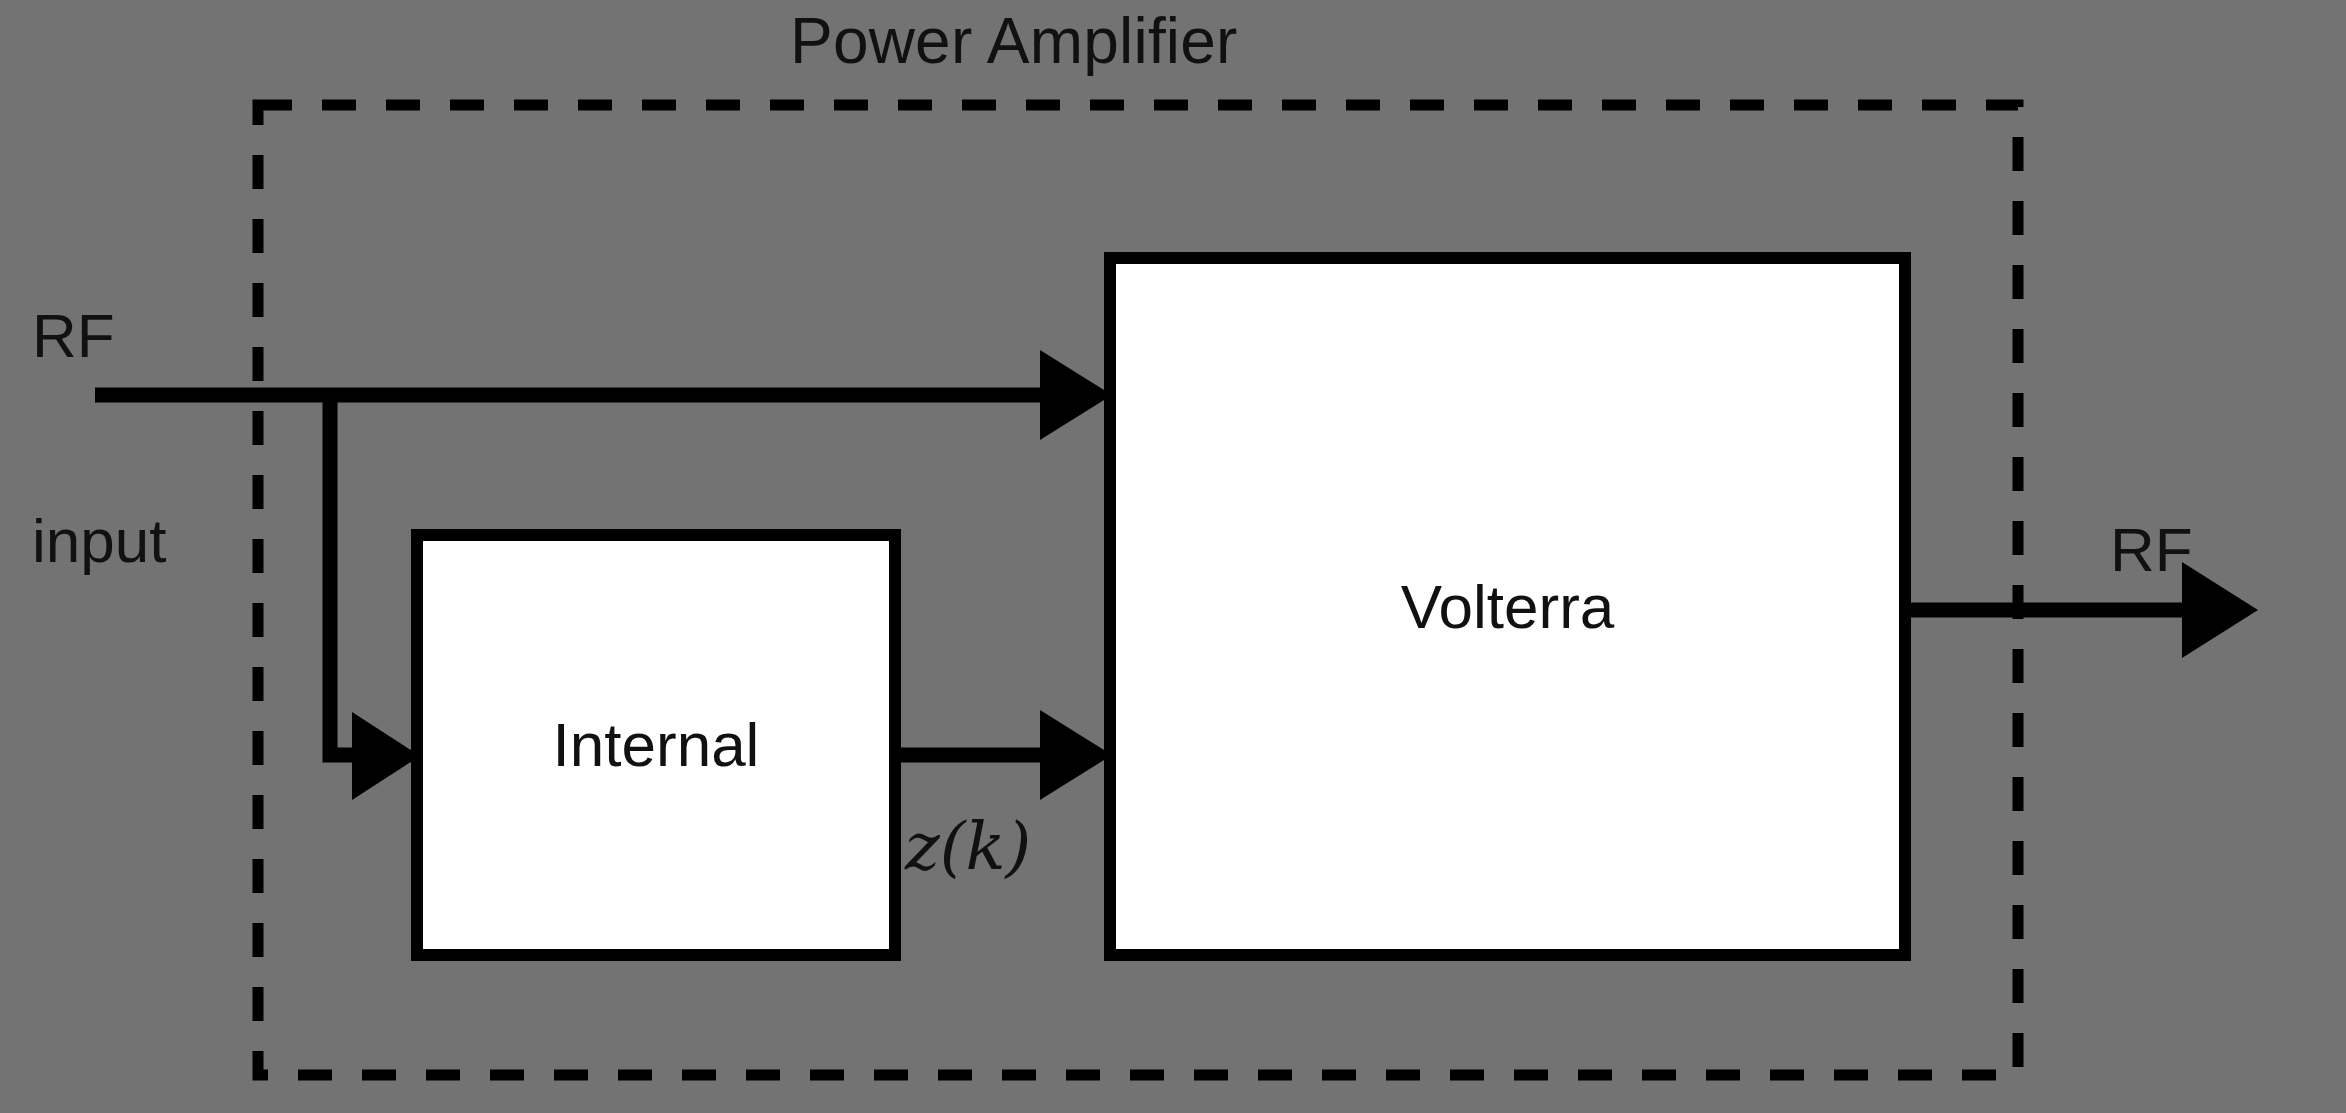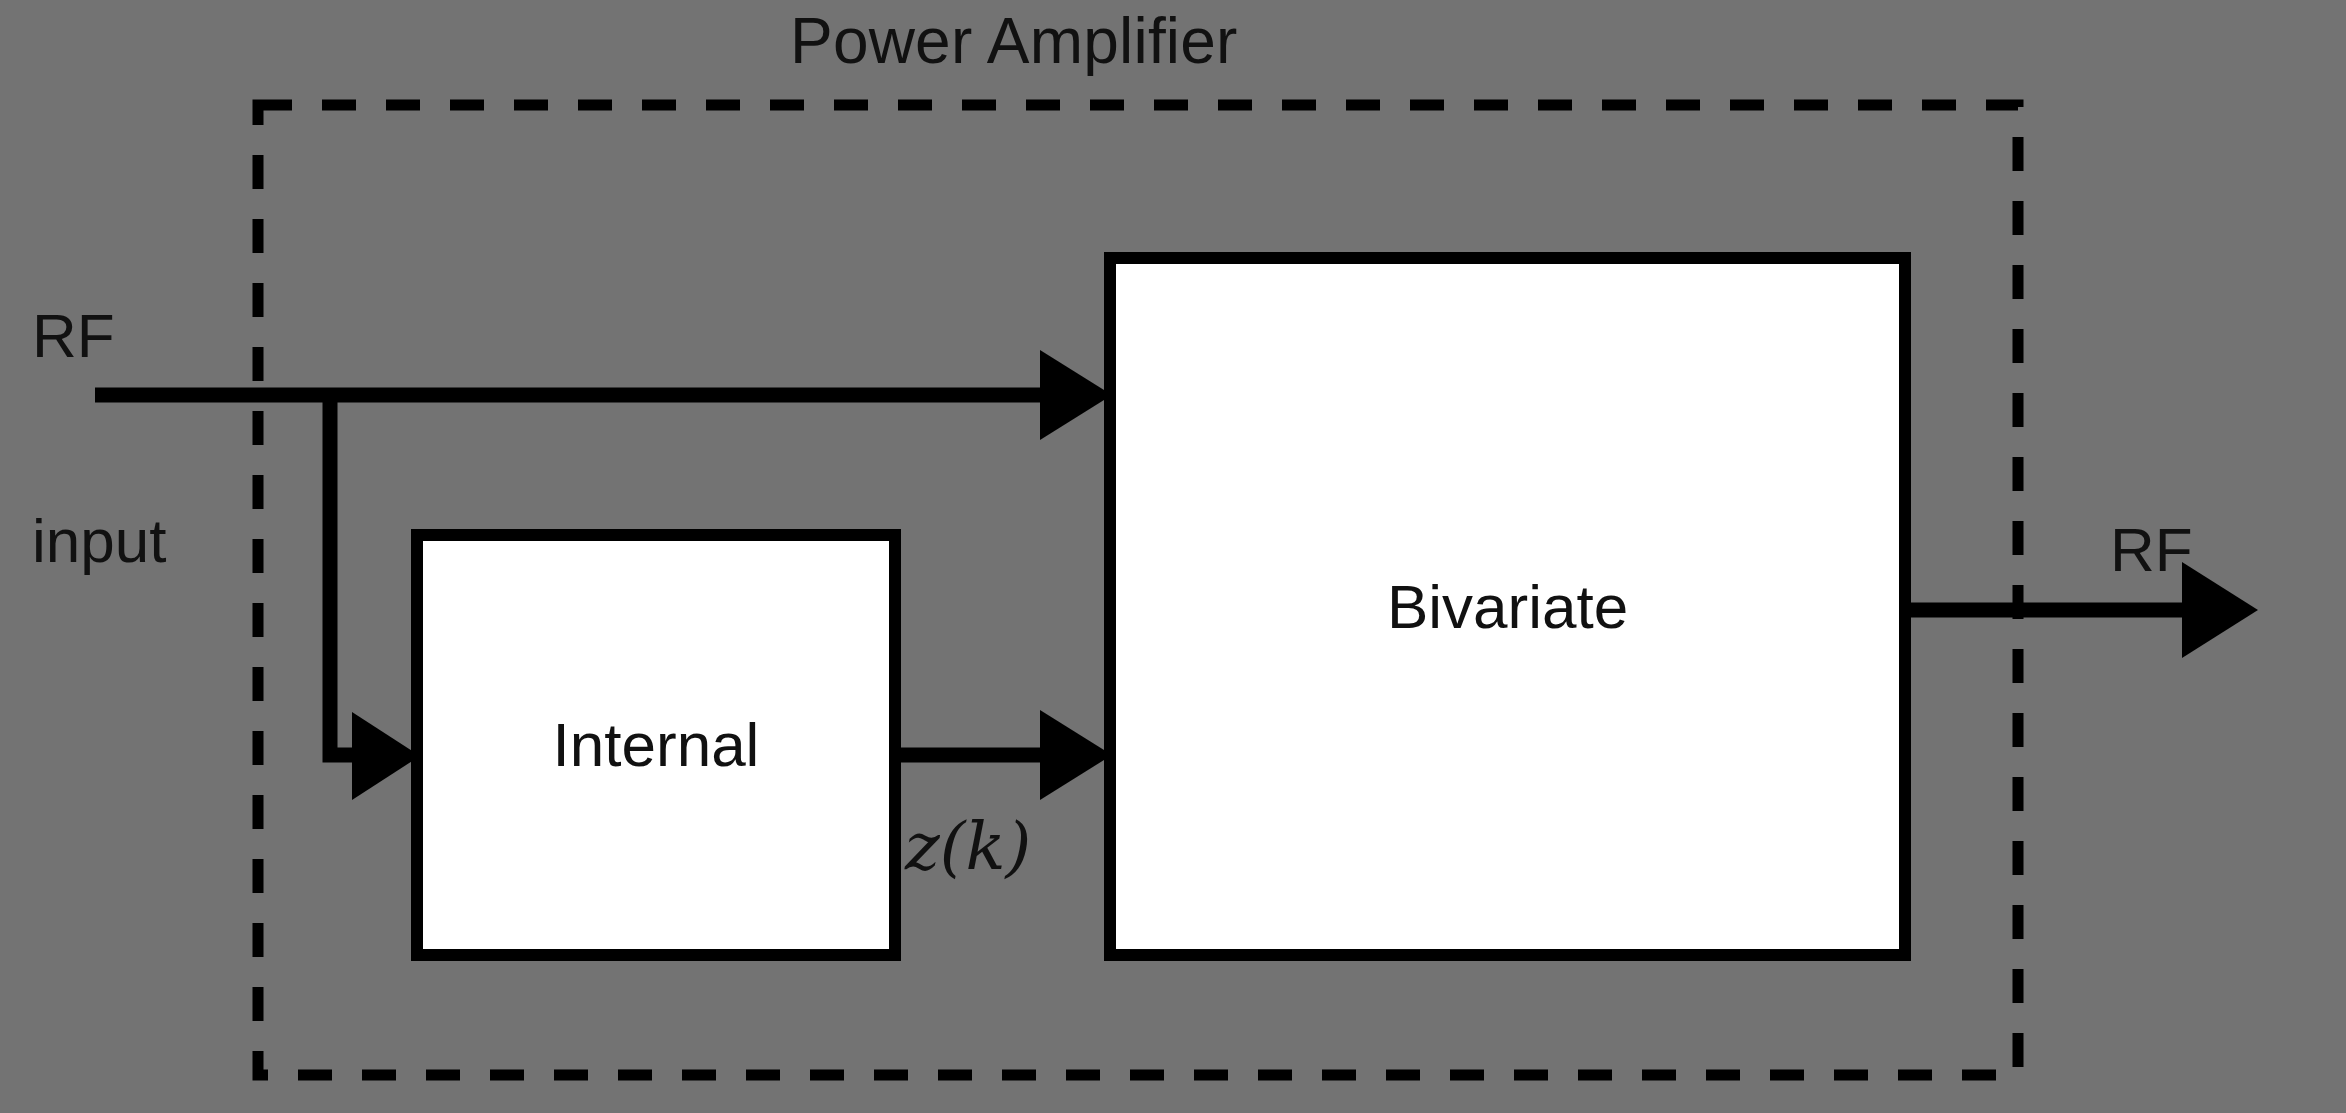--- a/index.html
+++ b/index.html
@@ -117,18 +117,18 @@
 
   <div class="lbl rf-output">
     <div>RF</div>
   </div>
 
   <div class="box-label iv-label">
     <div>Internal</div>
   </div>
 
   <div class="box-label bv-label">
-    <div>Bivariate</div>
+    <div>Volterra</div>
   </div>
 
   <div class="zk-label">z(k)</div>
 
 </div>
 
 </body></html>

